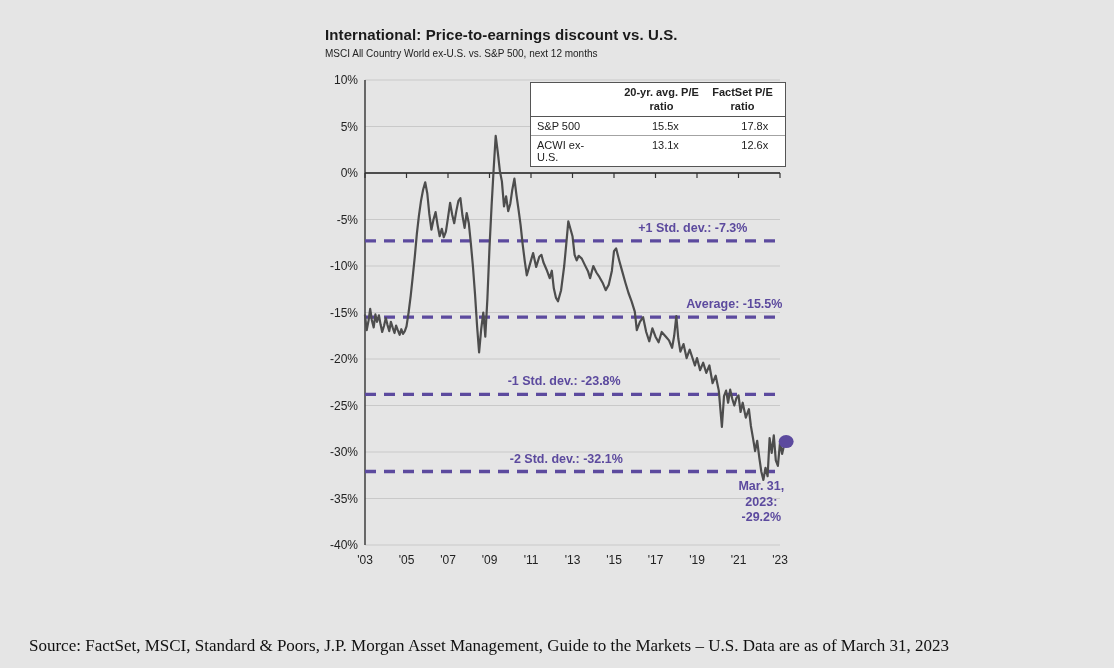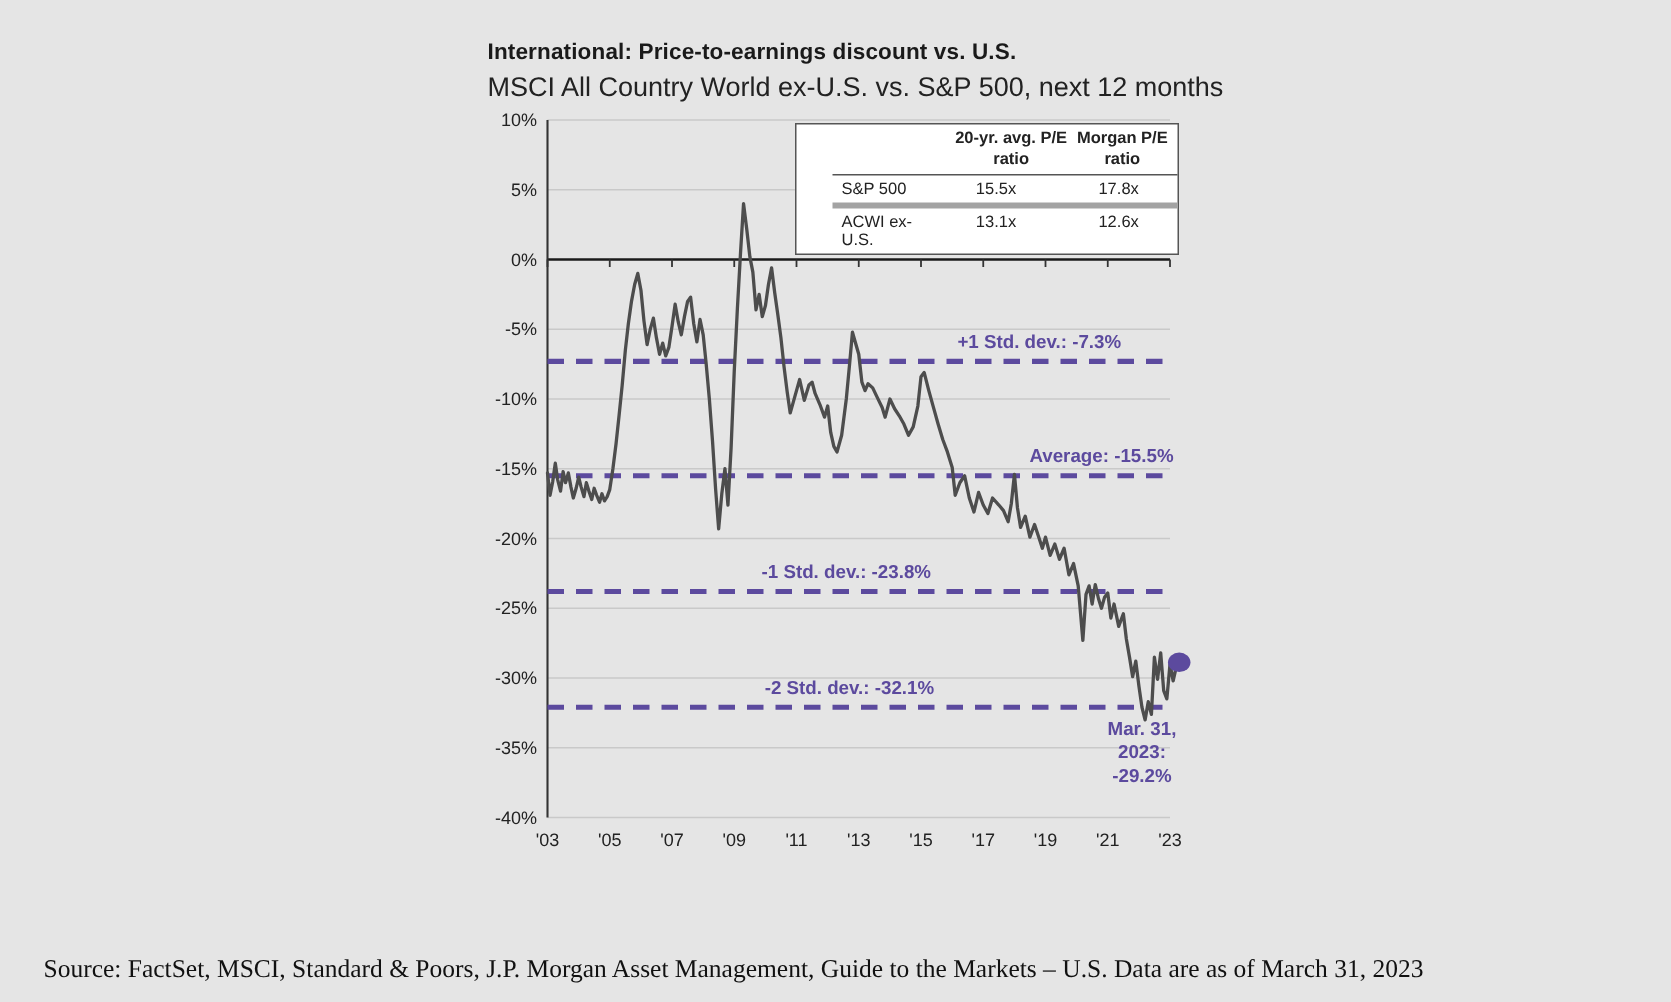--- a/index.html
+++ b/index.html
@@ -5,34 +5,34 @@
   html,body{margin:0;padding:0;background:#ffffff;}
   #canvas{
     position:relative;width:1114px;height:668px;background:#e5e5e5;
     font-family:"Liberation Sans",sans-serif;overflow:hidden;
   }
   .chart-title{
     position:absolute;left:325px;top:26px;font-size:15px;font-weight:bold;color:#1a1a1a;
     letter-spacing:0.1px;
   }
   .chart-subtitle{
-    position:absolute;left:325px;top:48px;font-size:18px;color:#222222;
+    position:absolute;left:325px;top:48px;font-size:10px;color:#222222;
   }
   #chart-svg{position:absolute;left:330px;top:72px;}
   
   .pe-table{
     position:absolute;left:530px;top:82px;width:256px;
     border:1.6px solid #555;background:#ffffff;box-sizing:border-box;
-    font-size:11px;color:#222;padding-left:24px;
+    font-size:11px;color:#222;
   }
   .pe-header{display:flex;border-bottom:1.2px solid #555;}
   .pe-row{display:flex;gap:29px;}
-  .pe-row + .pe-row{border-top:4px solid #a3a3a3;}
+  .pe-row + .pe-row{border-top:1px solid #a3a3a3;}
   .pe-cell-label{width:90px;padding:3px 2px 3px 6px;text-align:left;}
-  .pe-cell-val{width:81px;padding:3px 0;}
+  .pe-cell-val{width:81px;padding:3px 0;text-align:center;}
   .pe-h-label{width:90px;}
   .pe-h{width:81px;text-align:center;font-weight:bold;padding:3px 0 2px 0;line-height:1.25;}
   .pe-h div{white-space:nowrap;}
   .source-line{
     position:absolute;left:29px;top:636px;width:1070px;
     font-family:"Liberation Serif",serif;font-size:17px;color:#111111;
   }
 </style>
 </head>
 <body>
@@ -104,21 +104,21 @@
     </svg>
 
   <div class="pe-table">
     <div class="pe-header">
       <div class="pe-h-label"></div>
       <div class="pe-h">
         <div>20-yr. avg. P/E</div>
         <div>ratio</div>
       </div>
       <div class="pe-h">
-        <div>Morgan P/E</div>
+        <div>FactSet P/E</div>
         <div>ratio</div>
       </div>
     </div>
     <div class="pe-row">
       <div class="pe-cell-label">S&amp;P 500</div>
       <div class="pe-cell-val">15.5x</div>
       <div class="pe-cell-val">17.8x</div>
     </div>
     <div class="pe-row">
       <div class="pe-cell-label">ACWI ex-U.S.</div>

